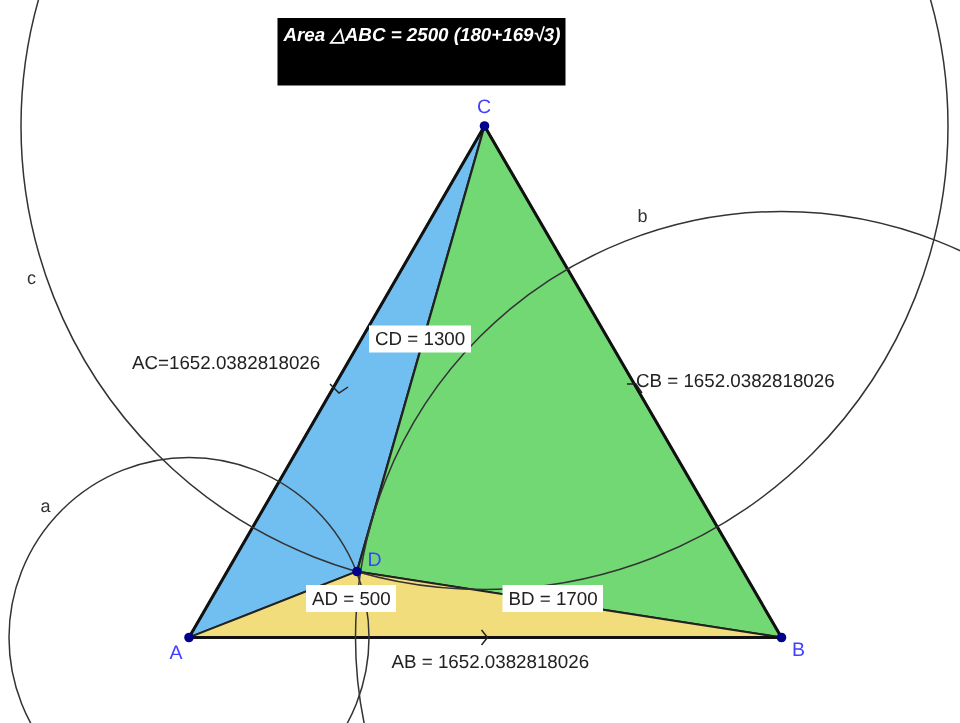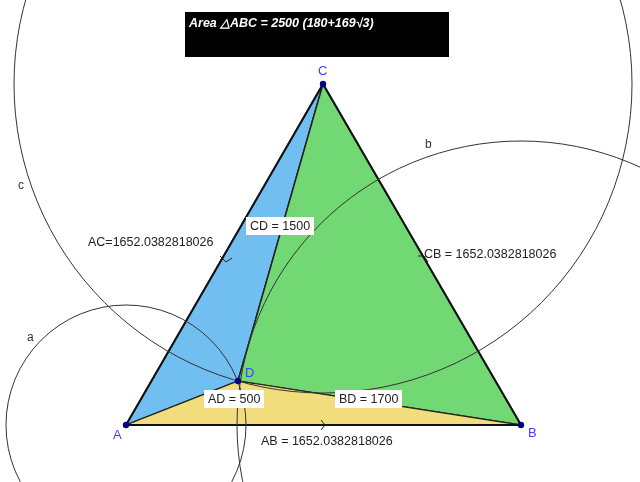--- a/index.html
+++ b/index.html
@@ -1,19 +1,19 @@
 <!DOCTYPE html>
 <html><head>
   <meta charset="utf-8">
   <style>
     html, body { margin: 0; padding: 0; background: #ffffff; }
     body { width: 640px; height: 482px; overflow: hidden; position: relative; font-family: "DejaVu Sans", sans-serif; }
     #canvas { position: absolute; left: 0; top: 0; width: 640px; height: 482px; }
     .area-box {
-      position: absolute; left: 185px; top: 12px; width: 264px; height: 45px;
+      position: absolute; left: 185px; top: 12px; width: 192px; height: 45px;
       background: #000; color: #fff; font-family: "Liberation Sans", sans-serif;
       font-style: italic; font-weight: bold; font-size: 12.5px; box-sizing: border-box; padding: 2px 4px;
     }
     .area-box .l1 { text-align: left; line-height: 19px; white-space: nowrap; }
     .area-box .l2 { text-align: right; line-height: 19px; white-space: nowrap; }
     .lbl { position: absolute; font-family: "Liberation Sans", sans-serif; font-size: 12.5px; color: #222; white-space: nowrap; line-height: 16px; }
     .lbl.boxed { background: #fff; padding: 1px 4px; }
     .pt-lbl { position: absolute; font-family: "Liberation Sans", sans-serif; font-size: 13px; color: #4040ff; line-height: 14px; }
     .circ-lbl { position: absolute; font-family: "Liberation Sans", sans-serif; font-size: 12px; color: #333; line-height: 14px; }
   </style>
@@ -53,15 +53,15 @@
 <div class="pt-lbl" style="left:528px; top:426px;">B</div>
 <div class="pt-lbl" style="left:245px; top:366px;">D</div>
 
 <div class="circ-lbl" style="left:18px; top:178px;">c</div>
 <div class="circ-lbl" style="left:425px; top:137px;">b</div>
 <div class="circ-lbl" style="left:27px; top:330px;">a</div>
 
 <div class="lbl" style="left:88px; top:234px;">AC=1652.0382818026</div>
 <div class="lbl" style="left:424px; top:246px;">CB = 1652.0382818026</div>
 <div class="lbl" style="left:261px; top:433px;">AB = 1652.0382818026</div>
-<div class="lbl boxed" style="left:246px; top:217px;">CD = 1500</div>
+<div class="lbl boxed" style="left:246px; top:217px;">CD = 1300</div>
 <div class="lbl boxed" style="left:158px; top:390px;margin-left:46px;">AD = 500</div>
 <div class="lbl boxed" style="left:335px; top:390px;">BD = 1700</div>
 
 </body></html>

